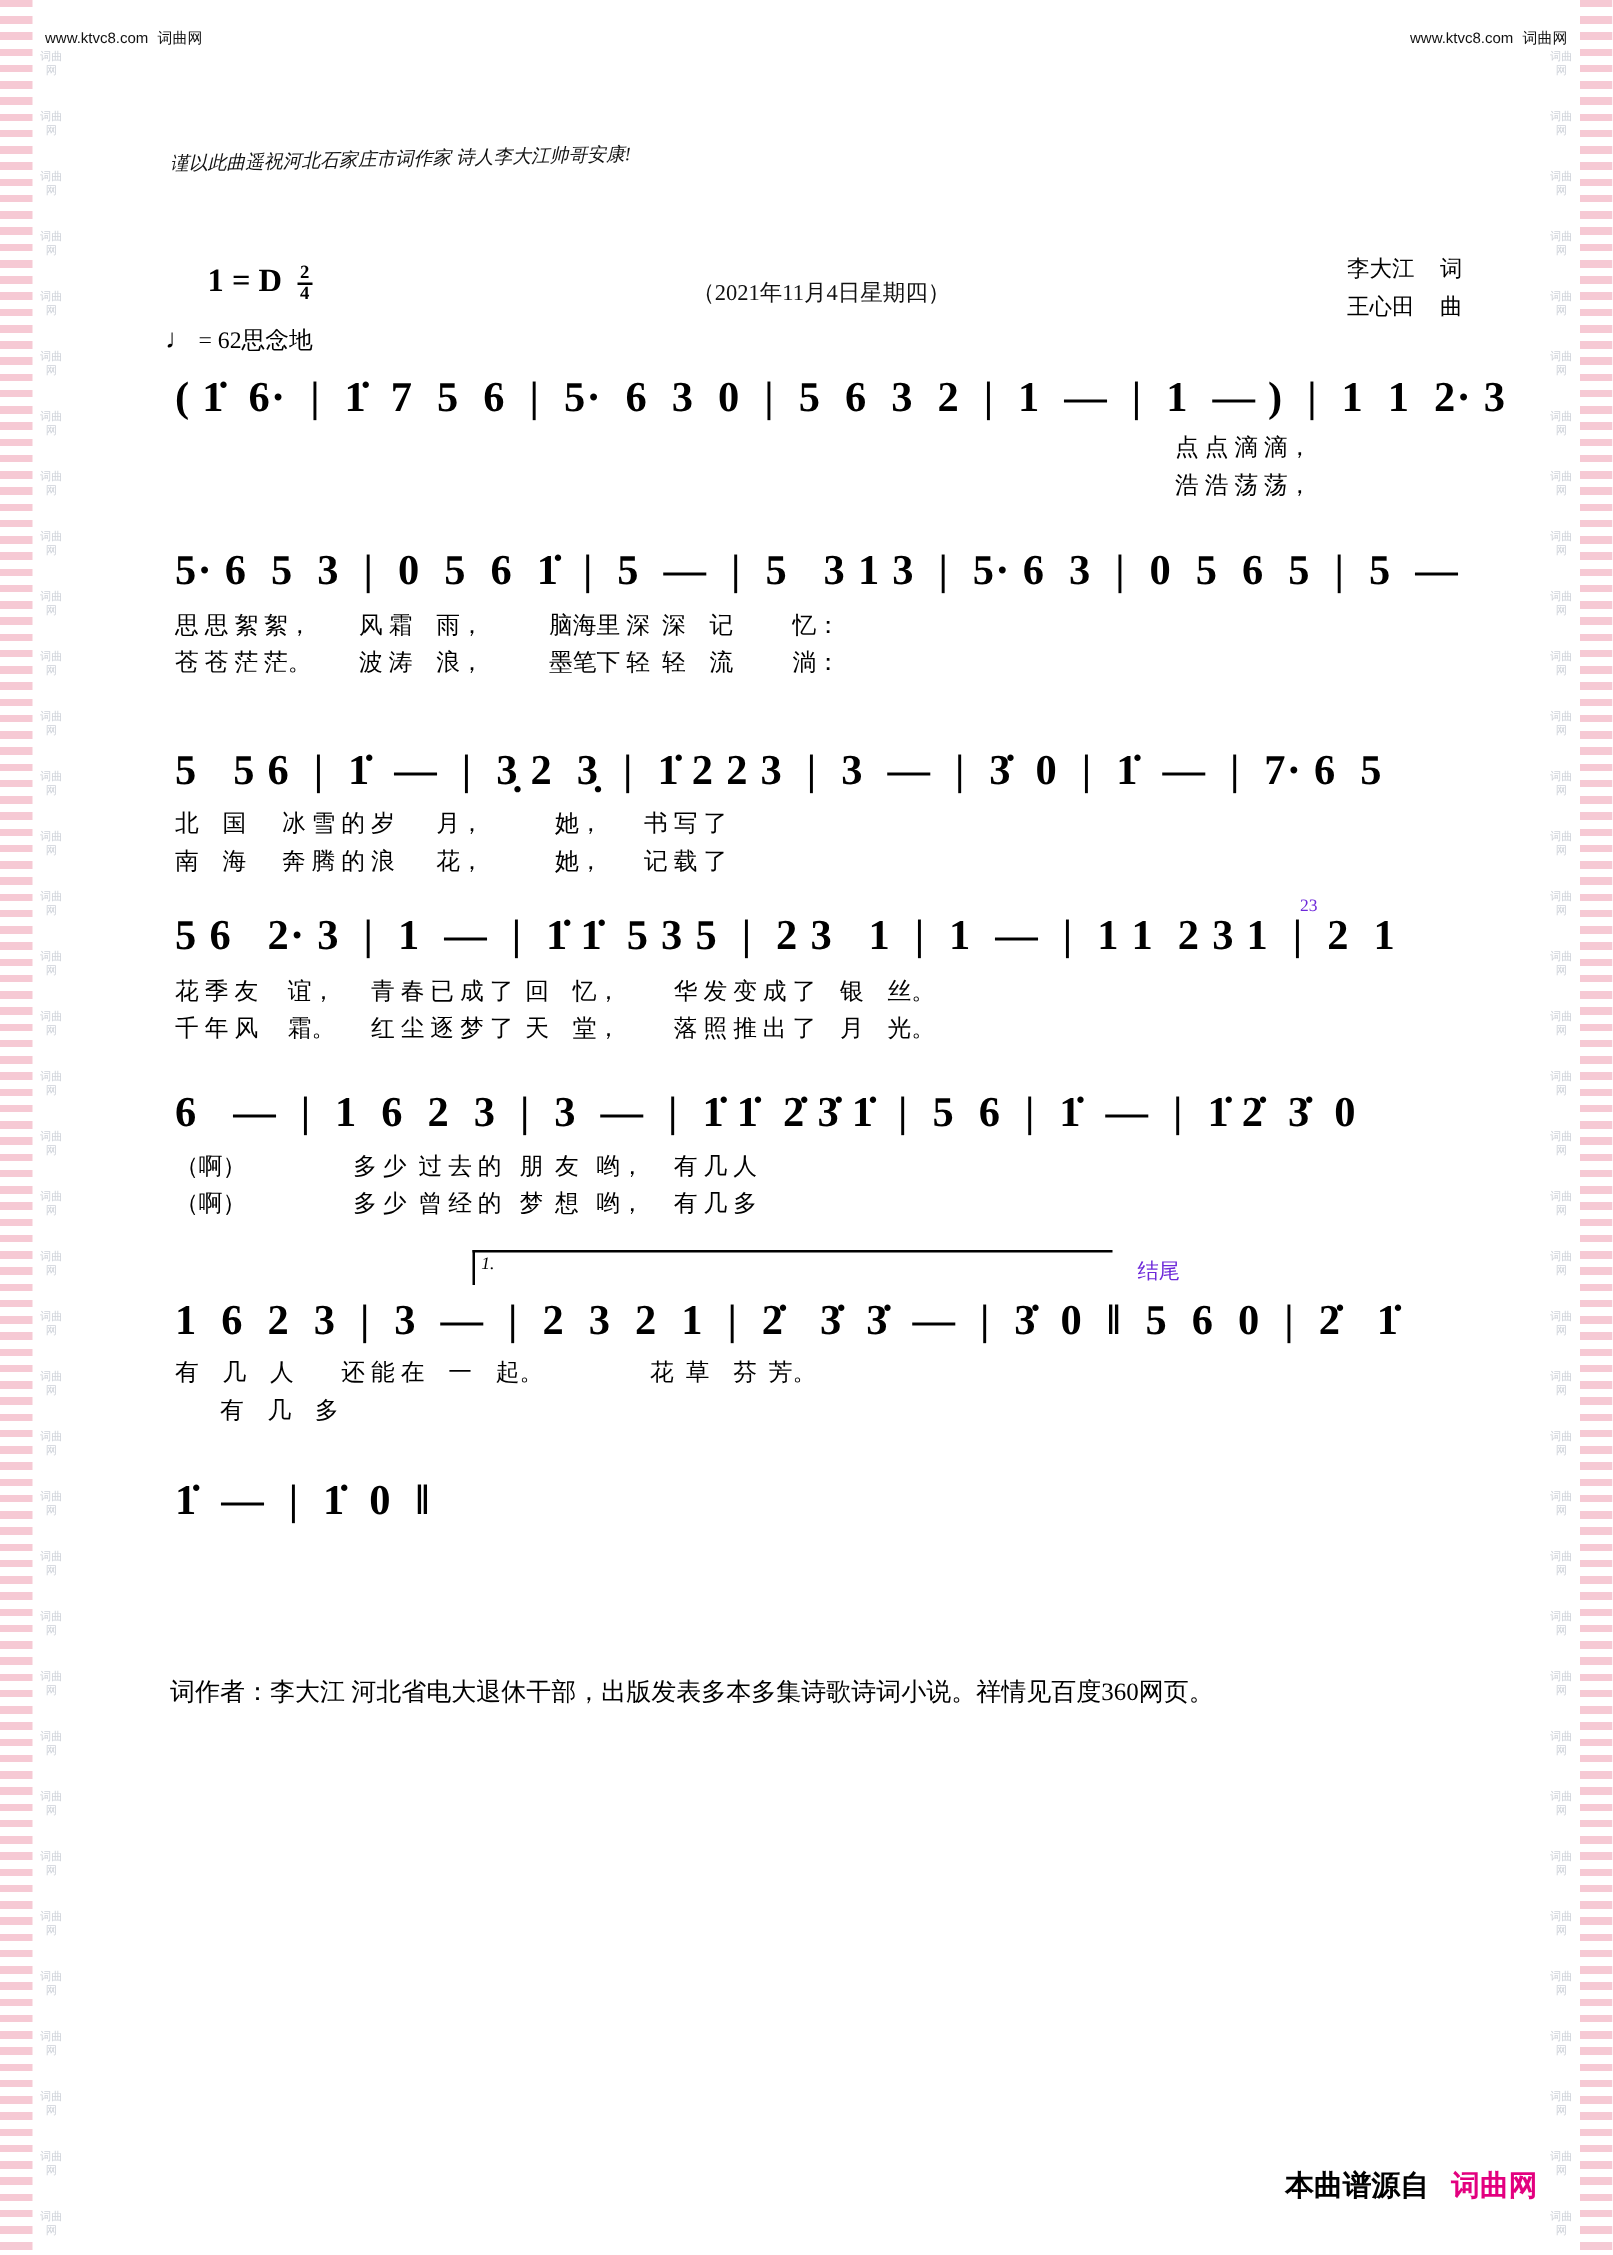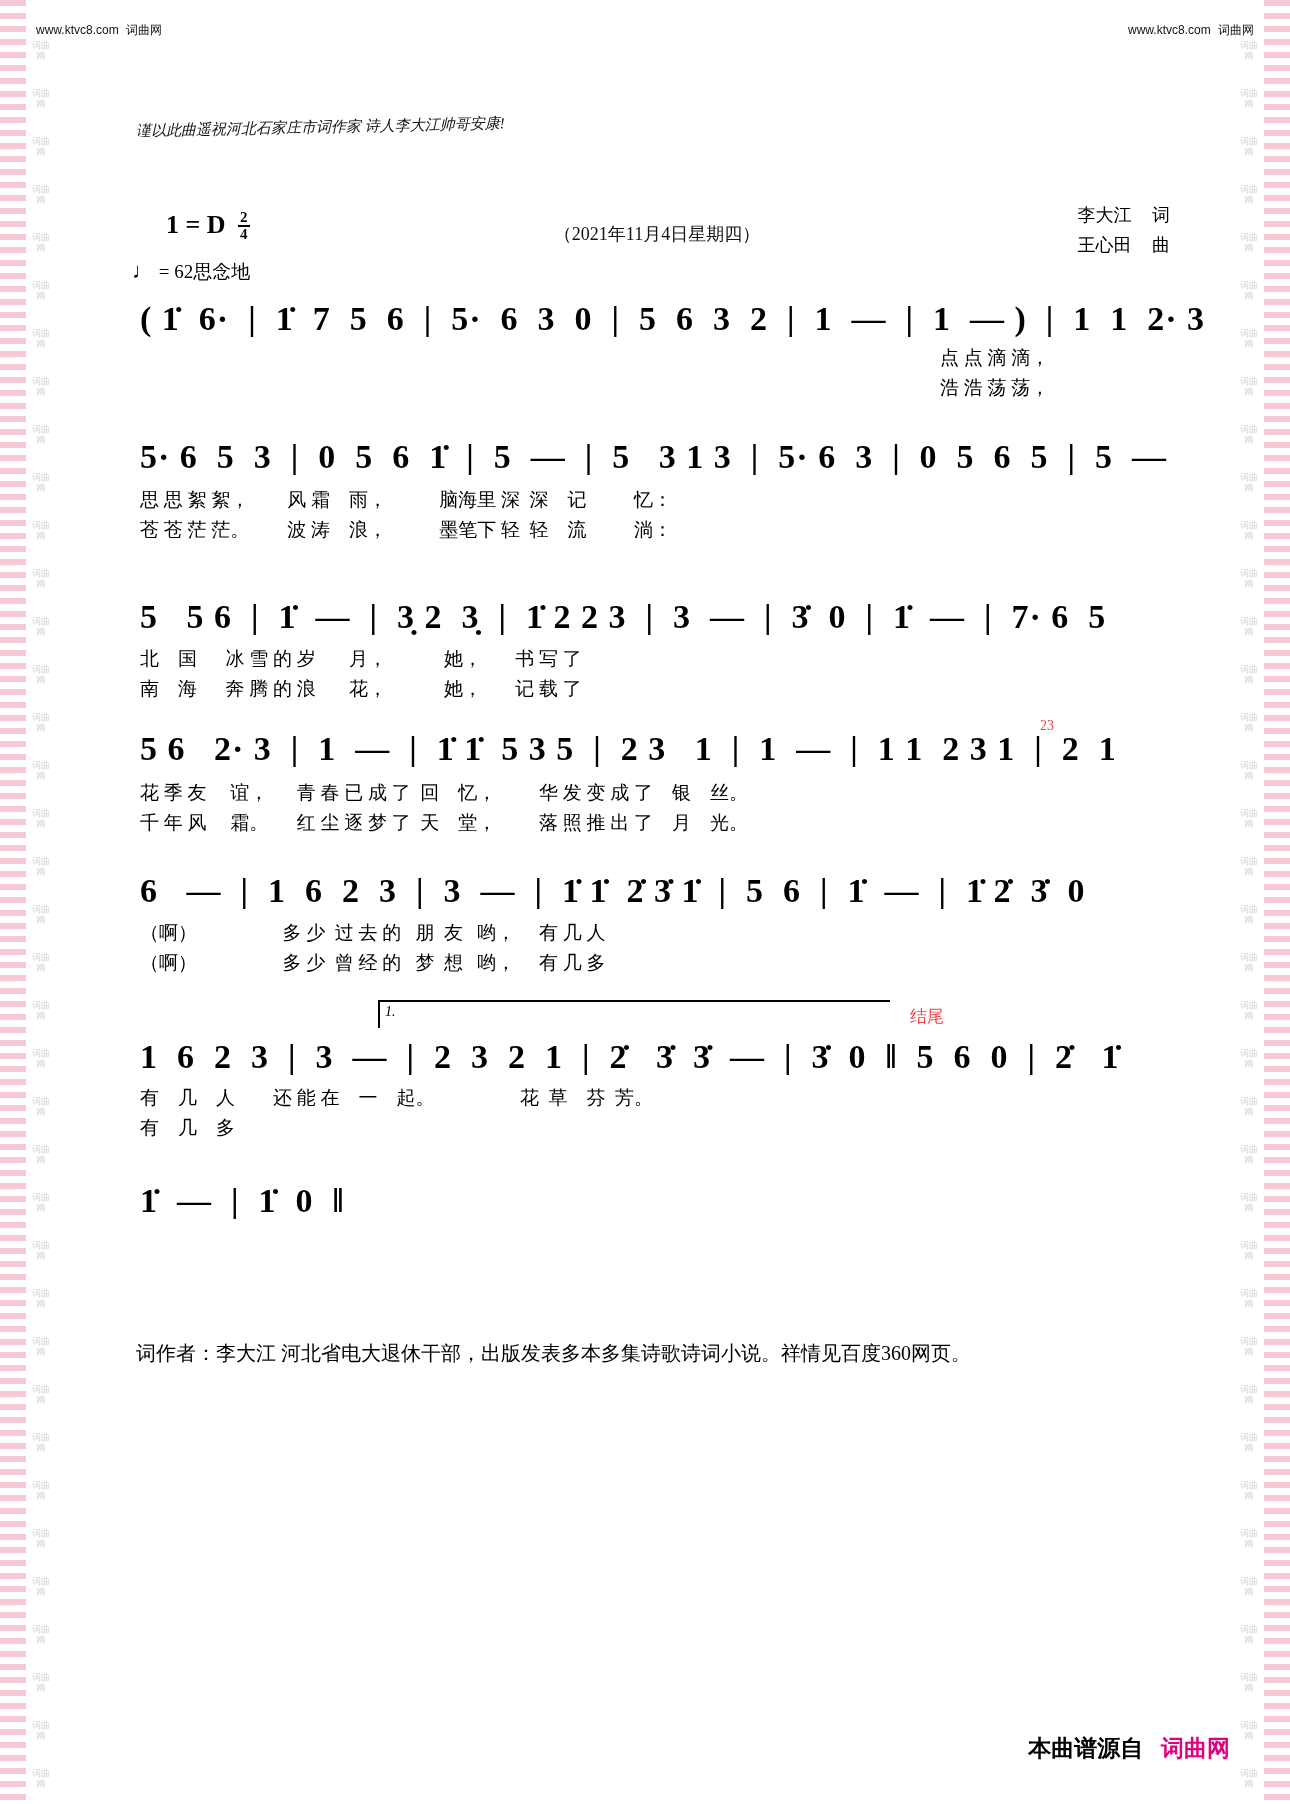--- a/index.html
+++ b/index.html
@@ -97,21 +97,21 @@
     white-space:pre;
   }
   .repeat-box{
     position:absolute;border-left:2px solid #000;border-top:2px solid #000;
     height:26px;
   }
   .repeat-box .num{
     position:absolute;left:5px;top:2px;font-size:14px;font-style:italic;
   }
   .label-tail{
-    position:absolute;font-size:17px;color:#ef4444;
+    position:absolute;font-size:17px;color:#6d28d9;
   }
   .footnote{
     position:absolute;left:136px;top:1340px;
     font-size:20px;color:#000;
   }
   .footer{
     position:absolute;right:60px;bottom:40px;
     font-size:23px;color:#000;font-weight:bold;
   }
   .footer .brand{color:#e3007f;margin-left:12px;}
@@ -271,21 +271,21 @@
     <div class="lyr" style="top:950px;">（啊）                  多 少  曾 经 的   梦  想   哟，     有 几 多</div>
   </div>
 
   <div class="mline">
     <div class="repeat-box" style="left:378px; top:1000px; width:510px;">
       <span class="num">1.</span>
     </div>
     <div class="label-tail" style="left:910px; top:1005px;">结尾</div>
     <div class="notes" style="top:1038px;">1  6  2  3  |  3  —  |  2  3  2  1  |  2̇   3̇  3̇  —  |  3̇  0  ‖  5  6  0  |  2̇   1̇</div>
     <div class="lyr" style="top:1085px;">有    几    人        还 能 在    一    起。                  花  草    芬  芳。</div>
-    <div class="lyr" style="top:1115px;">有    几    多</div>
+    <div class="lyr" style="top:1115px;margin-left:36px;">有    几    多</div>
   </div>
 
   <div class="mline">
     <div class="notes" style="top:1182px;">1̇  —  |  1̇  0  ‖</div>
   </div>
 
   <div class="footnote">词作者：李大江 河北省电大退休干部，出版发表多本多集诗歌诗词小说。祥情见百度360网页。</div>
 
   <div class="footer">
     <span>本曲谱源自</span>

